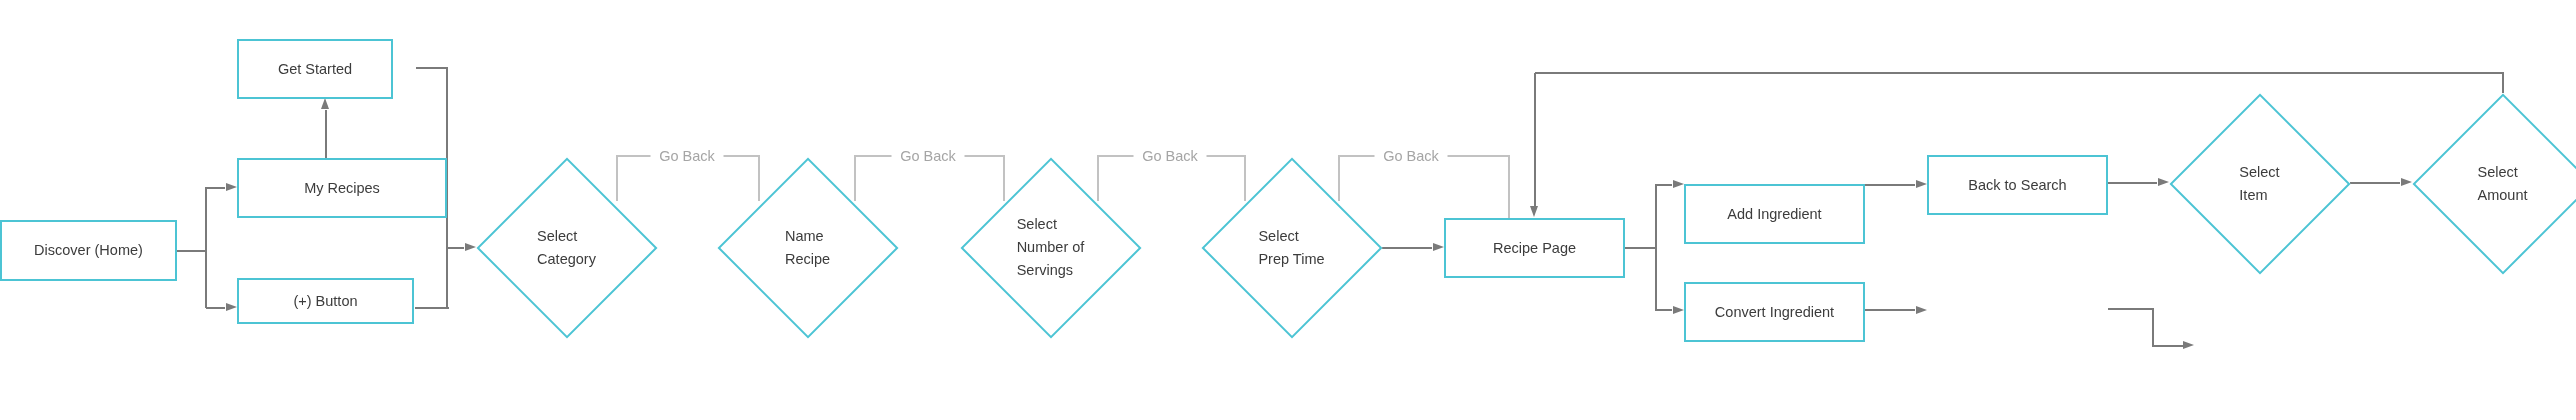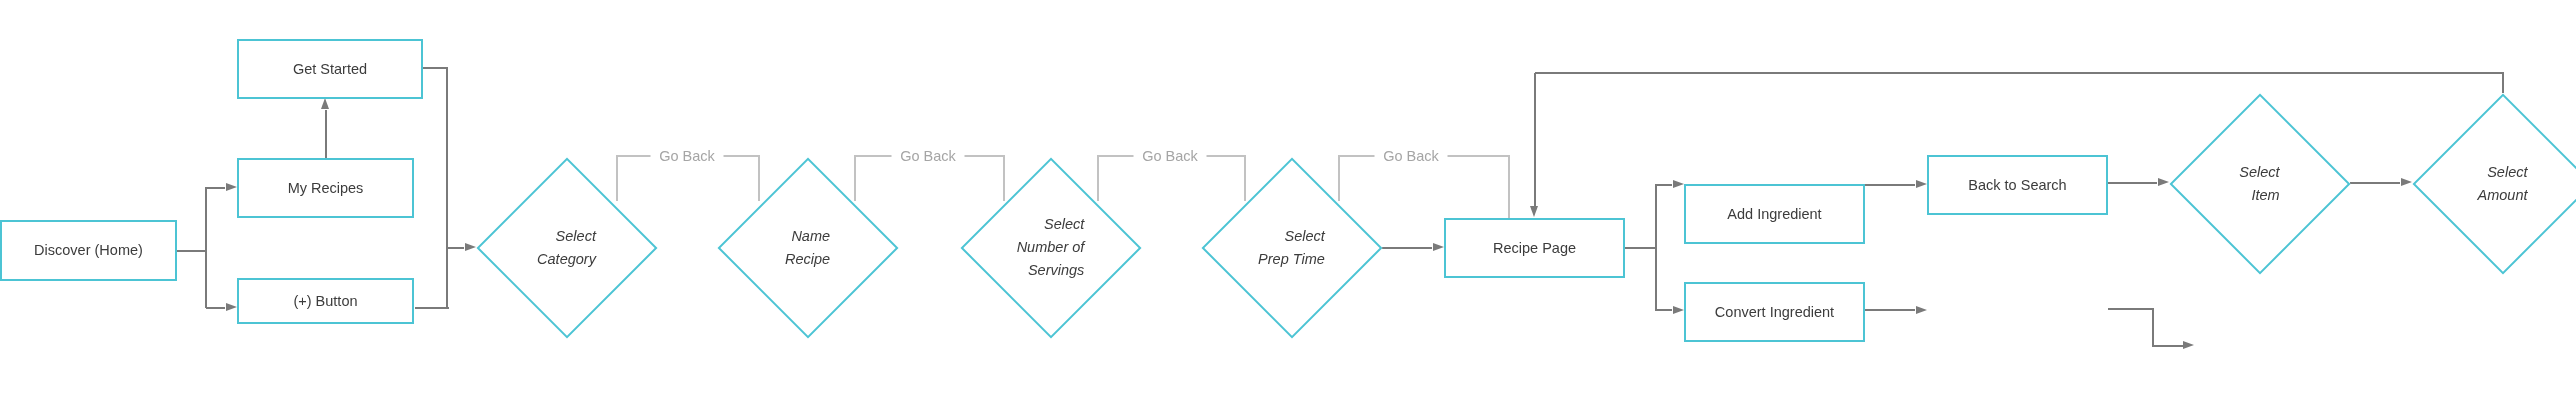--- a/index.html
+++ b/index.html
@@ -21,21 +21,21 @@
     font-size:14.5px;line-height:1.3;z-index:3;
   }
   .diamond{position:absolute;width:181px;height:181px;z-index:3;}
   .dshape{
     position:absolute;left:50%;top:50%;width:128px;height:128px;
     transform:translate(-50%,-50%) rotate(45deg);
     box-sizing:border-box;background:#fff;border:2.9px solid var(--teal);
   }
   .dlabel{
     position:absolute;inset:0;display:flex;align-items:center;justify-content:center;
-    text-align:right;font-size:14.5px;line-height:23px;white-space:pre-line;font-style:italic;
+    text-align:left;font-size:14.5px;line-height:23px;white-space:pre-line;
   }
   .ln{position:absolute;background:var(--dark);z-index:1;}
   .ln.h{height:1.9px;}
   .ln.v{width:1.9px;}
   .ln.lt{background:var(--light);}
   .arr{position:absolute;width:0;height:0;border-style:solid;z-index:2;}
   .arr.r{border-width:4.8px 0 4.8px 11.6px;border-color:transparent transparent transparent var(--dark);}
   .arr.u{border-width:0 4.8px 11.6px 4.8px;border-color:transparent transparent var(--dark) transparent;}
   .arr.d{border-width:11.6px 4.8px 0 4.8px;border-color:var(--dark) transparent transparent transparent;}
   .gb{
@@ -44,24 +44,24 @@
   }
 </style>
 </head>
 <body>
 
 <div id="canvas">
 
   <div class="box" style="left:0px;top:220px;width:177px;height:61px;">
     <span>Discover (Home)</span>
   </div>
-  <div class="box" style="left:237px;top:39px;width:186px;height:60px;">
+  <div class="box" style="left:237px;top:39px;width:156px;height:60px;">
     <span>Get Started</span>
   </div>
-  <div class="box" style="left:237px;top:158px;width:177px;height:60px;">
+  <div class="box" style="left:237px;top:158px;width:210px;height:60px;">
     <span>My Recipes</span>
   </div>
   <div class="box" style="left:237px;top:278px;width:177px;height:46px;">
     <span>(+) Button</span>
   </div>
   <div class="box" style="left:1444px;top:218px;width:181px;height:60px;">
     <span>Recipe Page</span>
   </div>
   <div class="box" style="left:1684px;top:155px;width:181px;height:60px;margin-top:29px;">
     <span>Add Ingredient</span>

